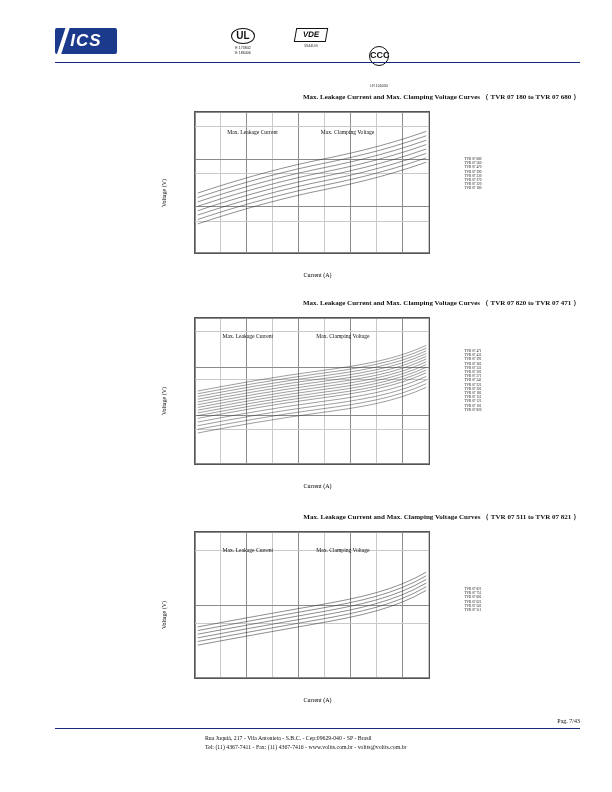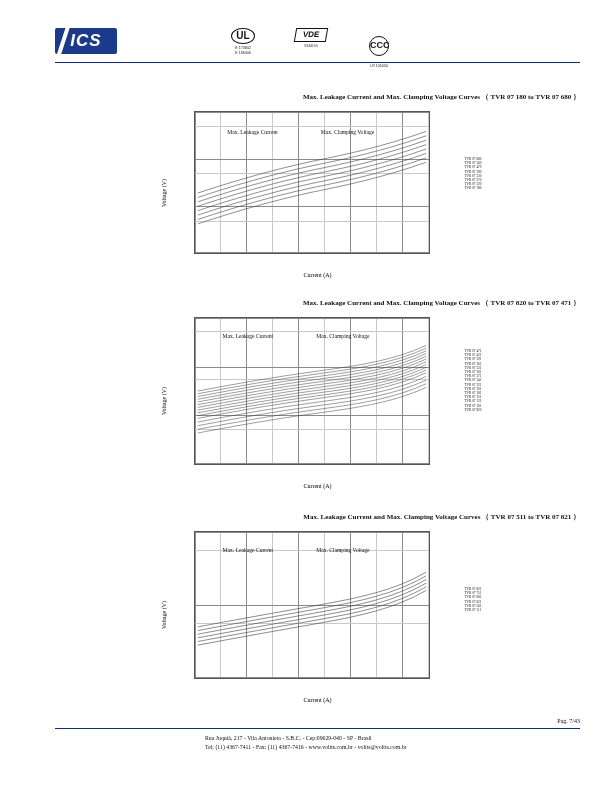--- a/index.html
+++ b/index.html
@@ -57,21 +57,21 @@
     width:22px;height:14px;margin:0 auto;
     font-size:10px; line-height:13px;
   }
   .cert .mark.vdebox {
     border:1.2px solid #111;
     width:30px;height:12px;margin:0 auto;
     font-size:8px;line-height:12px;
     transform:skewX(-10deg);
   }
   .cert .mark.ccc {
-    width:18px;height:18px;margin:8px auto;
+    width:18px;height:18px;margin:18px auto;
     border:1.4px solid #111;border-radius:50%;
     font-size:9px;line-height:17px;
   }
   .cert .sub {
     font-size:3.6px; color:#222; margin-top:2px; line-height:1.5;
     white-space:pre-line;
   }
   .header-title {
     position:absolute; right:0; top:9px;
     font-size:11.5px;

